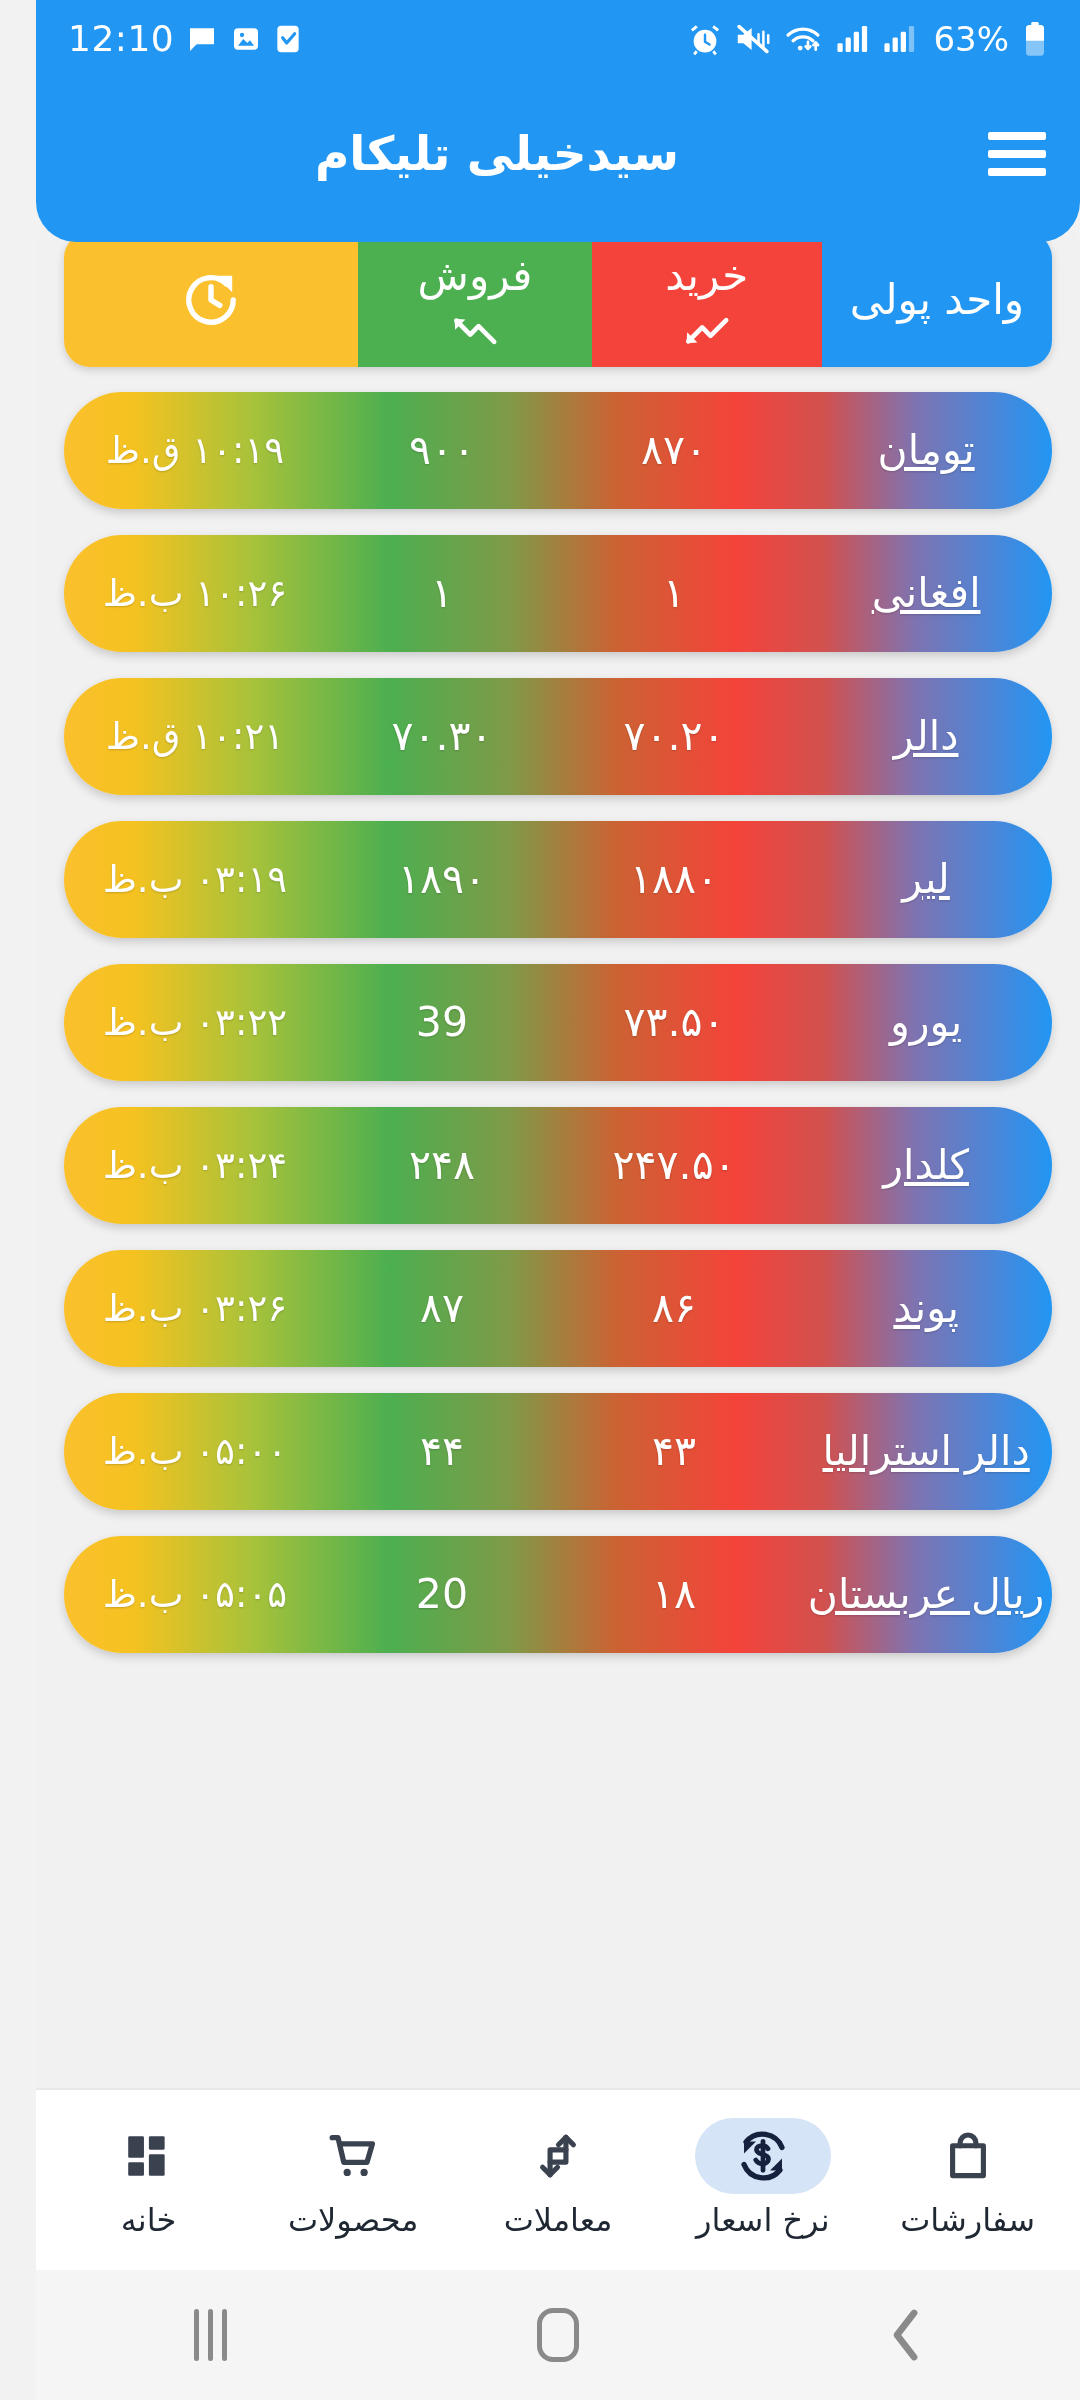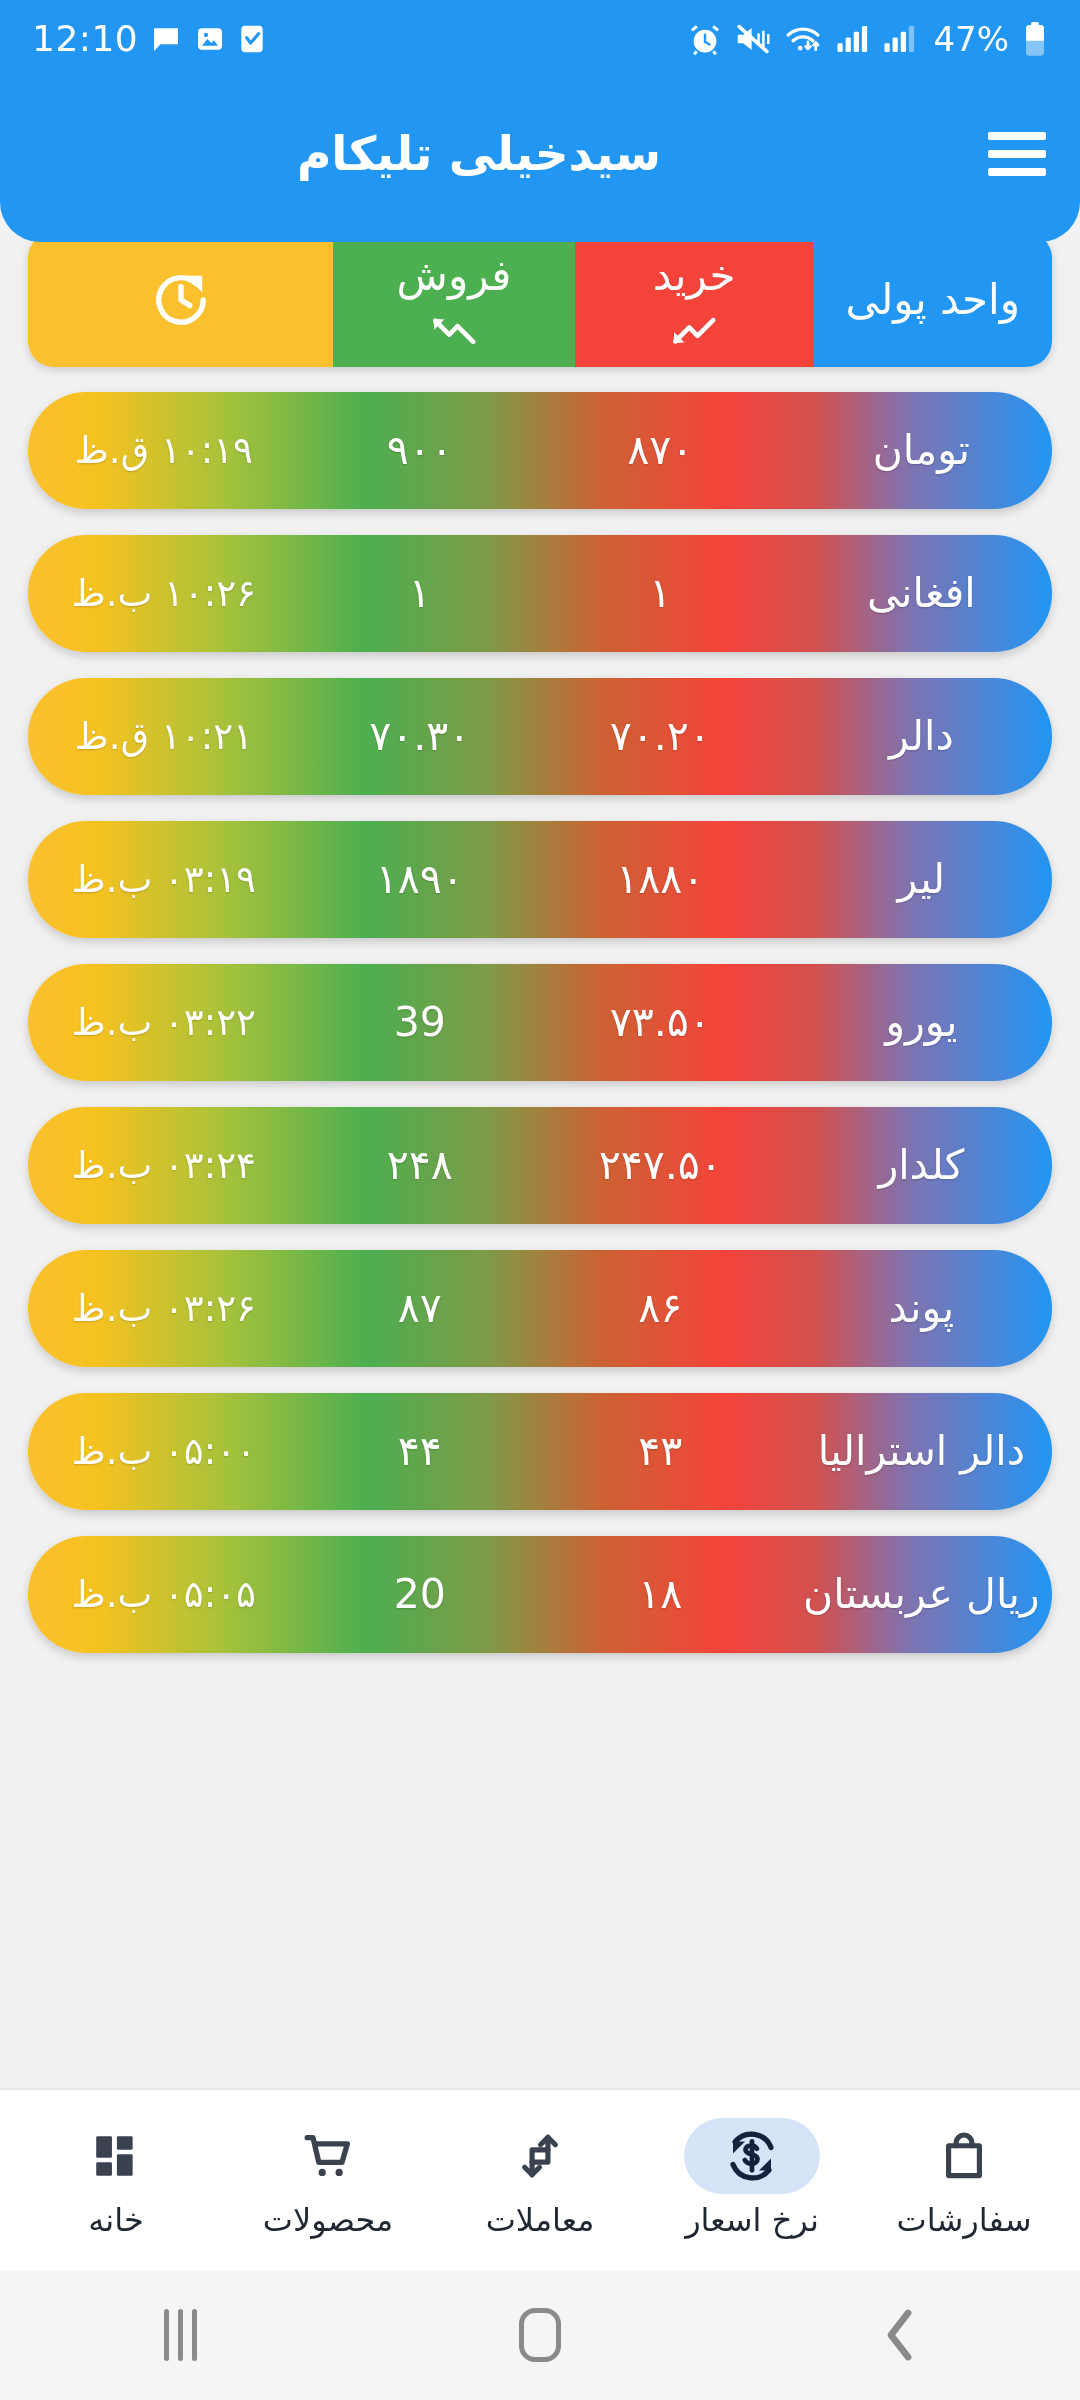--- a/index.html
+++ b/index.html
@@ -8,20 +8,21 @@
     width: 1080px; height: 2400px;
     background: #ffffff;
     font-family: "DejaVu Sans", "Liberation Sans", sans-serif;
     overflow: hidden;
   }
   .phone {
     position: relative;
     width: 1080px; height: 2400px;
     display: flex; flex-direction: column;
     background: #f2f2f2;
+    padding-left: 36px;
   }
 
   
   .statusbar {
     height: 78px; flex: 0 0 78px;
     background: #2196f3;
     display: flex; align-items: center;
     padding: 0 32px;
     direction: ltr;
   }
@@ -120,21 +121,21 @@
     box-shadow: 0 4px 10px rgba(0,0,0,0.17);
     display: flex; align-items: center;
     direction: rtl;
   }
   .cell {
     display: flex; align-items: center; justify-content: center;
     color: #ffffff; font-size: 41px; font-weight: 400;
     line-height: 1; white-space: nowrap;
     text-shadow: 0 1px 2px rgba(0,0,0,0.18);
   }
-  .c-unit { flex: 0 0 26.5%; justify-content: center; padding-left: 10px; }
+  .c-unit { flex: 0 0 26.5%; justify-content: center; padding-left: 10px; text-decoration: underline; }
   .c-buy  { flex: 0 0 23.5%; }
   .c-sell { flex: 0 0 23.5%; }
   .c-time { flex: 1 1 auto; font-size: 37px; }
 
   
   .bottomnav {
     flex: 0 0 182px;
     background: #ffffff;
     border-top: 2px solid #e8e8e8;
     display: flex; align-items: center;
@@ -226,21 +227,21 @@
           <rect x="6.6" y="10" width="3.6" height="10" rx="1"></rect>
           <rect x="12.2" y="6" width="3.6" height="14" rx="1"></rect>
           <rect x="17.8" y="2" width="3.6" height="18" rx="1"></rect>
         </svg>
       <svg class="sb-ic" width="34" height="32" viewBox="0 0 22 22" fill="#ffffff">
           <rect x="1" y="14" width="3.6" height="6" rx="1"></rect>
           <rect x="6.6" y="10" width="3.6" height="10" rx="1"></rect>
           <rect x="12.2" y="6" width="3.6" height="14" rx="1"></rect>
           <rect x="17.8" y="2" width="3.6" height="18" rx="1" opacity="0.42"></rect>
         </svg>
-      <span class="sb-batt-txt">47%</span>
+      <span class="sb-batt-txt">63%</span>
       <svg class="sb-ic" width="26" height="36" viewBox="0 0 16 24" fill="none">
           <rect x="5.4" y="0.6" width="5.2" height="2.4" rx="1" fill="#ffffff"></rect>
           <rect x="2" y="2.6" width="12" height="20.6" rx="2.4" fill="#ffffff" opacity="0.45"></rect>
           <path d="M4.4 2.6h7.2a2.4 2.4 0 0 1 2.4 2.4v8.2H2V5a2.4 2.4 0 0 1 2.4-2.4z" fill="#ffffff"></path>
         </svg>
     </div>
   </div>
 
   <div class="appbar">
     <div class="hamburger">

